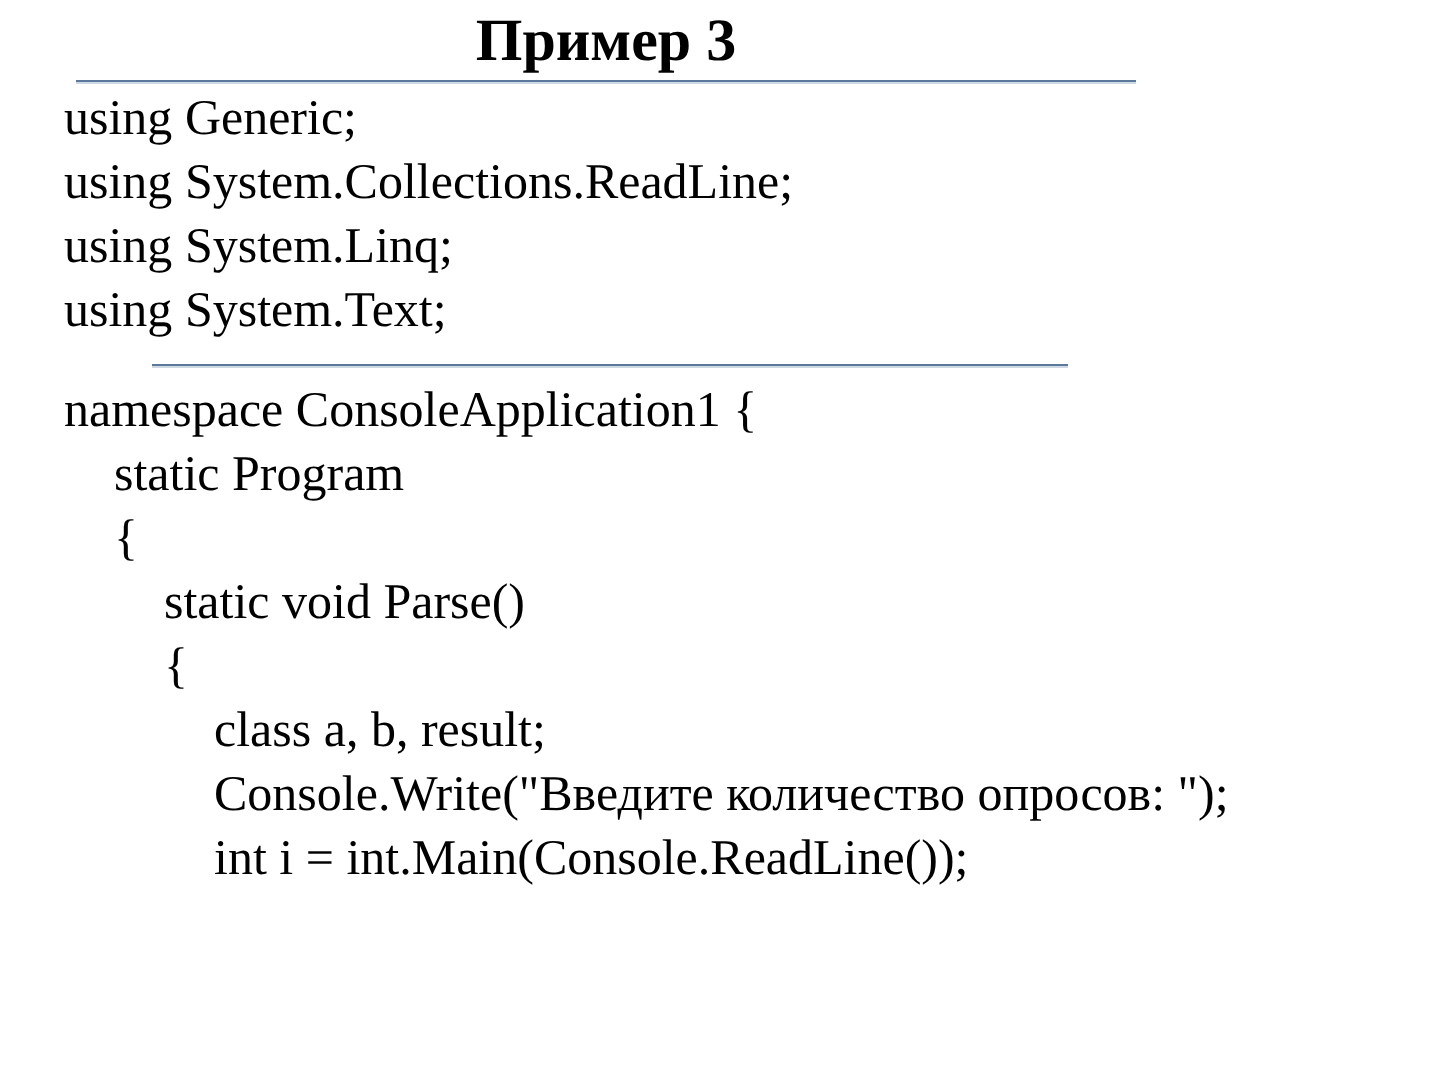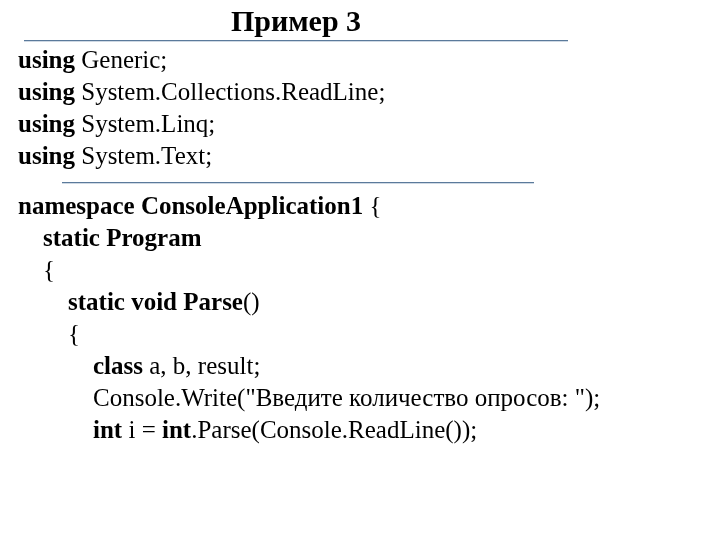--- a/index.html
+++ b/index.html
@@ -8,21 +8,21 @@
     width: 720px;
     height: 540px;
     background: #fff;
     font-family: "Times New Roman", Times, serif;
     color: #000;
   }
   .slide {
     box-sizing: border-box;
     width: 596px;
     height: 540px;
-    padding: 4px 22px 0 18px;
+    padding: 4px 22px 0 32px;
     position: relative;
   }
   .title {
     text-align: center;
     font-weight: bold;
     font-size: 30px;
     margin: 0 0 2px 0;
   }
   .hr {
     border: none;
@@ -36,34 +36,34 @@
     border-top: 1px solid #5b7a9b;
     border-bottom: 1px solid #cfd9e4;
     margin: 10px 40px 6px 44px;
     height: 0;
   }
   .code {
     font-size: 25px;
     line-height: 1.28;
     white-space: pre;
   }
-  .kw { font-weight: bold; }
+  .kw { font-weight: normal; }
 </style>
 </head>
 <body>
 
 <div class="slide">
   <div class="title">Пример 3</div>
   <hr class="hr">
   <div class="code"><span class="kw">using</span><span> Generic;</span>
 <span class="kw">using</span><span> System.Collections.ReadLine;</span>
 <span class="kw">using</span><span> System.Linq;</span>
 <span class="kw">using</span><span> System.Text;</span></div>
   <hr class="hr2">
   <div class="code"><span class="kw">namespace ConsoleApplication1</span><span> {</span>
     <span class="kw">static Program</span>
 <span>    {</span>
         <span class="kw">static void Parse</span><span>()</span>
 <span>        {</span>
             <span class="kw">class</span><span> a, b, result;</span>
 <span>            Console.Write("Введите количество опросов: ");</span>
-            <span class="kw">int</span><span> i = </span><span class="kw">int</span><span>.Parse(Console.ReadLine());</span></div>
+            <span class="kw">int</span><span> i = </span><span class="kw">int</span><span>.Main(Console.ReadLine());</span></div>
 </div>
 
 </body></html>

